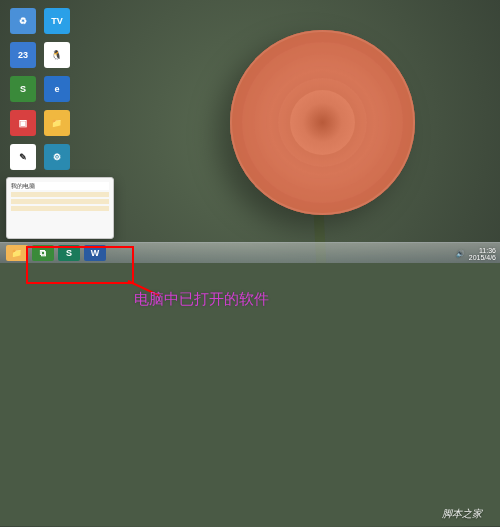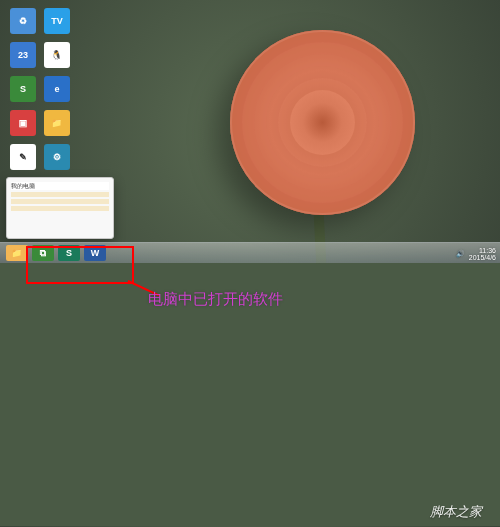--- a/index.html
+++ b/index.html
@@ -16,21 +16,21 @@
 .tb-btn.teal{background:#1a7a5a}
 .tb-btn.blue{background:#2a5aa0}
 .thumb{position:absolute;left:6px;bottom:24px;width:108px;height:62px;background:#f8f8f8;border:1px solid #c8c8c8;border-radius:3px;padding:4px;box-sizing:border-box;font-size:6px;color:#444;box-shadow:0 4px 12px rgba(0,0,0,.3)}
 .thumb .ttl{height:8px;background:#fff;margin-bottom:2px}
 .thumb .ln{height:5px;background:#f5e8c8;margin:2px 0}
 .tray{position:absolute;right:4px;bottom:2px;display:flex;align-items:center;gap:4px;font-size:7px;color:#fff;text-shadow:0 0 2px rgba(0,0,0,.5)}
 .redbox{position:absolute;border:2px solid #f00;pointer-events:none}
 .arrow-line{position:absolute;height:2px;background:#f00;transform-origin:left center}
 .anno{position:absolute;color:#d040d0;font-size:15px;font-weight:400;text-shadow:0 0 3px rgba(0,0,0,.3)}
 .watermark{position:absolute;right:18px;bottom:6px;color:#fff;font-size:13px;font-style:italic;opacity:.9;text-shadow:0 1px 2px rgba(0,0,0,.5)}
-.watermark .sm{font-size:13px;display:block;text-align:right}
+.watermark .sm{font-size:10px;display:block;text-align:right}
 </style>
 </head>
 <body>
 
 <div class="shot" style="top:0">
   <div class="wallpaper">
     <div class="stem"></div>
     <div class="flower"></div>
   </div>
   <div class="icons" id="icons-top"><span><span class="ic" style="background: rgb(74, 144, 216);">♻</span></span><span><span class="ic" style="background: rgb(42, 160, 232);">TV</span></span><span><span class="ic" style="background: rgb(58, 122, 208);">23</span></span><span><span class="ic" style="background: rgb(255, 255, 255); color: rgb(51, 51, 51);">🐧</span></span><span><span class="ic" style="background: rgb(58, 138, 58);">S</span></span><span><span class="ic" style="background: rgb(42, 112, 200);">e</span></span><span><span class="ic" style="background: rgb(216, 64, 64);">▣</span></span><span><span class="ic" style="background: rgb(240, 184, 64);">📁</span></span><span><span class="ic" style="background: rgb(255, 255, 255); color: rgb(51, 51, 51);">✎</span></span><span><span class="ic" style="background: rgb(42, 138, 176);">⚙</span></span><span><span class="ic" style="background: rgb(90, 90, 90);">🐧</span></span><span><span class="ic" style="background: rgb(240, 128, 48);">P</span></span><span><span class="ic" style="background: rgb(42, 90, 160);">W</span></span><span><span class="ic" style="background: rgb(255, 255, 255); color: rgb(51, 51, 51);">❀</span></span></div>
@@ -54,21 +54,21 @@
       <span style="text-align:right">
         <span>11:36</span><br>
         <span>2015/4/6</span>
       </span>
     </div>
   </div>
 </div>
 
 <div class="redbox" style="left:26px;top:246px;width:104px;height:34px"></div>
 <div class="arrow-line" style="left:128px;top:280px;width:34px;transform:rotate(25deg)"></div>
-<div class="anno" style="left:148px;top:290px">电脑中已打开的软件</div>
+<div class="anno" style="left:134px;top:290px">电脑中已打开的软件</div>
 
 <div class="shot" style="top:263px">
   <div class="wallpaper">
     
     
   </div>
 
 </div>
 
 <div class="watermark">

